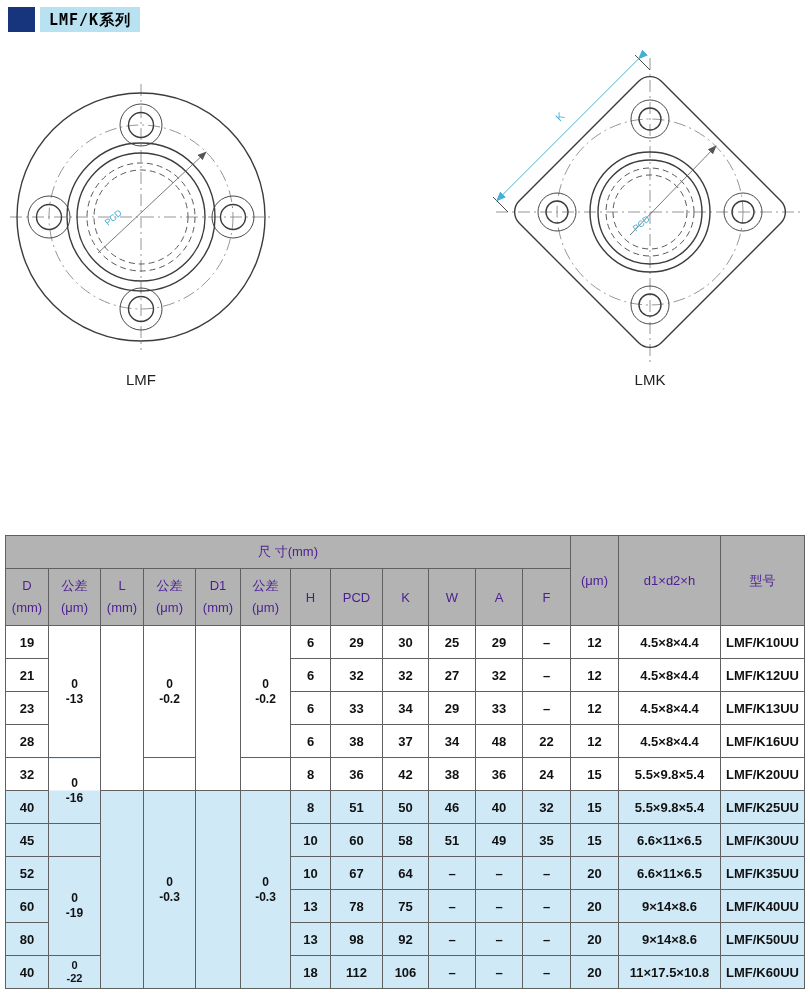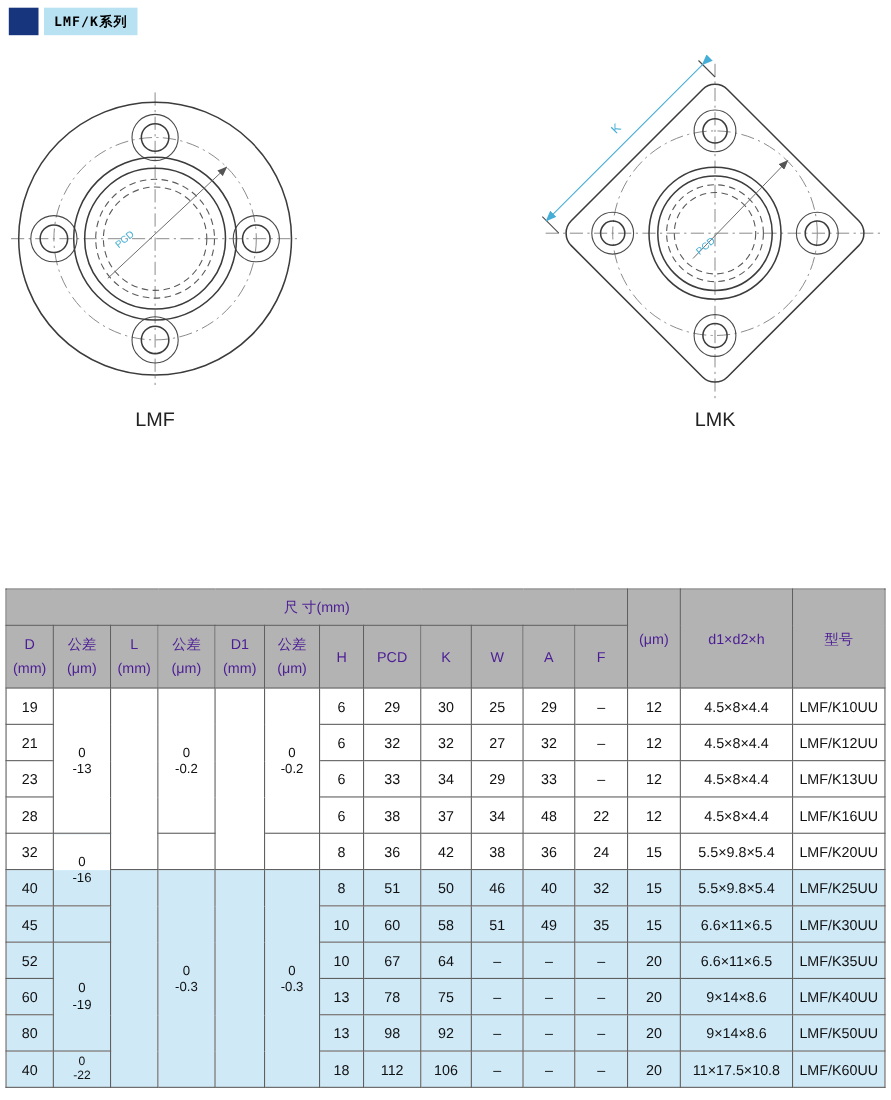--- a/index.html
+++ b/index.html
@@ -9,26 +9,26 @@
     font-family:"Liberation Sans","DejaVu Sans",sans-serif; color:#111;
   }
   .page { position:absolute; left:0; top:0; width:810px; height:1000px; background:#fff; }
 
   
   .title-bar { position:absolute; left:8px; top:7px; height:25px; display:flex; align-items:stretch; }
   .title-square { width:27px; height:25px; background:var(--navy); margin-right:5px; }
   .title-text {
     background:var(--titlebg); color:#000; padding:2px 9px 0 9px;
     font-family:"DejaVu Sans Mono","DejaVu Sans",monospace;
-    font-size:12px; font-weight:bold; letter-spacing:1px; line-height:23px;
+    font-size:15px; font-weight:bold; letter-spacing:1px; line-height:23px;
   }
 
   
   .drawing { position:absolute; }
-  .fig-caption { position:absolute; top:371px; text-align:center; font-size:18px; color:#222; }
+  .fig-caption { position:absolute; top:371px; text-align:center; font-size:15px; color:#222; }
   .cap-lmf { left:8px; width:266px; }
   .cap-lmk { left:490px; width:320px; }
   svg .solid   { fill:none; stroke:#3c3c3c; stroke-width:1.4; }
   svg .thin    { fill:none; stroke:#4a4a4a; stroke-width:1; }
   svg .dashed  { fill:none; stroke:#5a5a5a; stroke-width:1; stroke-dasharray:6 4; }
   svg .dashdot { fill:none; stroke:#8a8a8a; stroke-width:0.9; stroke-dasharray:12 4 2 4; }
   svg .leader  { fill:none; stroke:#6a6a6a; stroke-width:0.9; }
   svg .dim     { fill:none; stroke:var(--dim); stroke-width:1; }
   svg .dimtext { fill:var(--dim); font-family:"Liberation Sans",sans-serif; }
 
@@ -38,21 +38,21 @@
     border-collapse:collapse; table-layout:fixed;
   }
   .spec-table th, .spec-table td {
     border:1px solid #606060; text-align:center; vertical-align:middle;
     font-size:13px; padding:0; background:#fff; overflow:hidden;
   }
   .spec-table th { background:var(--gray); font-weight:normal; color:#4c1d95; }
   .spec-table { border:1px solid #444; }
   .row-h1 { height:33px; }
   .row-h2 { height:57px; }
-  .spec-table tbody tr { height:33px; }
+  .spec-table tbody tr { height:33px;font-weight:bold; }
   .spec-table tbody tr.hl td { background:var(--hl); }
   td.tol { font-size:12px; line-height:1.25; white-space:pre-line; }
   td.sm  { font-size:11px; line-height:1.15; }
   td.grad { background:linear-gradient(to bottom,#ffffff 50%, var(--hl) 50%) !important; }
   .hdr2 span { display:block; line-height:1.7; }
 </style>
 </head>
 <body>
 
 <div class="page">

